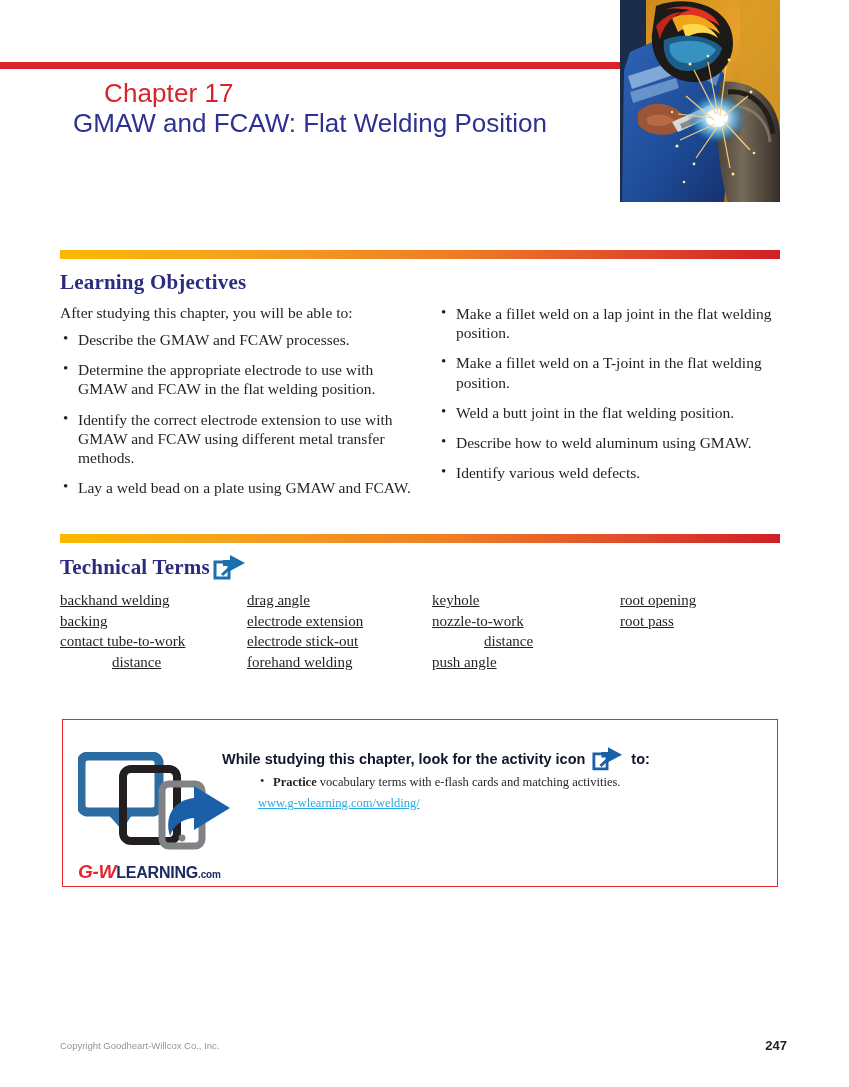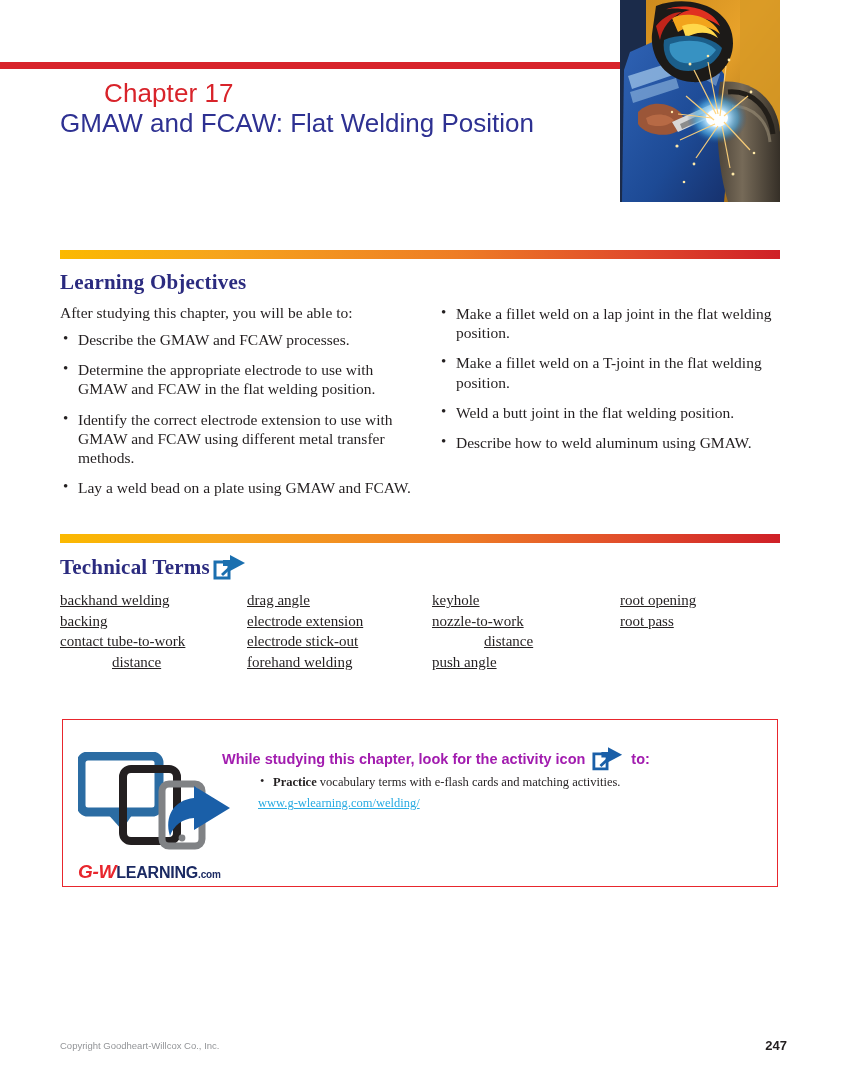--- a/index.html
+++ b/index.html
@@ -49,20 +49,21 @@
   }
   .chapter-number {
     font-size: 26px;
     color: #d8232a;
     letter-spacing: 0.1px;
     margin-left: 44px;
   }
   .chapter-title {
     font-size: 26px;
     color: #2e3192;
+    text-align: center;
   }
 
   
   .grad-rule {
     position: absolute;
     left: 60px;
     width: 720px;
     height: 9px;
     background: linear-gradient(to right, #fbb900 0%, #f6a41c 22%, #ee7d25 55%, #e04a2b 80%, #cf2027 100%);
   }
@@ -188,21 +189,21 @@
     font-size: 10px;
     letter-spacing: -0.2px;
   }
   .activity-headline {
     position: absolute;
     left: 222px;
     top: 746px;
     font-family: "Liberation Sans", sans-serif;
     font-weight: bold;
     font-size: 14.5px;
-    color: #a21caf;
+    color: #0f172a;
     display: flex;
     align-items: center;
     gap: 7px;
     white-space: nowrap;
   }
   .activity-list {
     position: absolute;
     left: 258px;
     top: 773px;
     width: 470px;
@@ -355,20 +356,21 @@
     <li>Lay a weld bead on a plate using GMAW and FCAW.</li>
   </ul>
 </div>
 
 <div class="lo-col right">
   <ul>
     <li>Make a fillet weld on a lap joint in the flat welding position.</li>
     <li>Make a fillet weld on a T-joint in the flat welding position.</li>
     <li>Weld a butt joint in the flat welding position.</li>
     <li>Describe how to weld aluminum using GMAW.</li>
+    <li>Identify various weld defects.</li>
   </ul>
 </div>
 
 <div class="grad-rule terms"></div>
 
 <div class="section-heading terms">
   <span>Technical Terms</span>
   <span class="activity-icon">
     <svg width="34" height="26" viewBox="0 0 34 26" xmlns="http://www.w3.org/2000/svg" aria-hidden="true">
       <path d="M2 8 H16 V24 H2 Z" fill="none" stroke="#1a6faf" stroke-width="3"></path>

